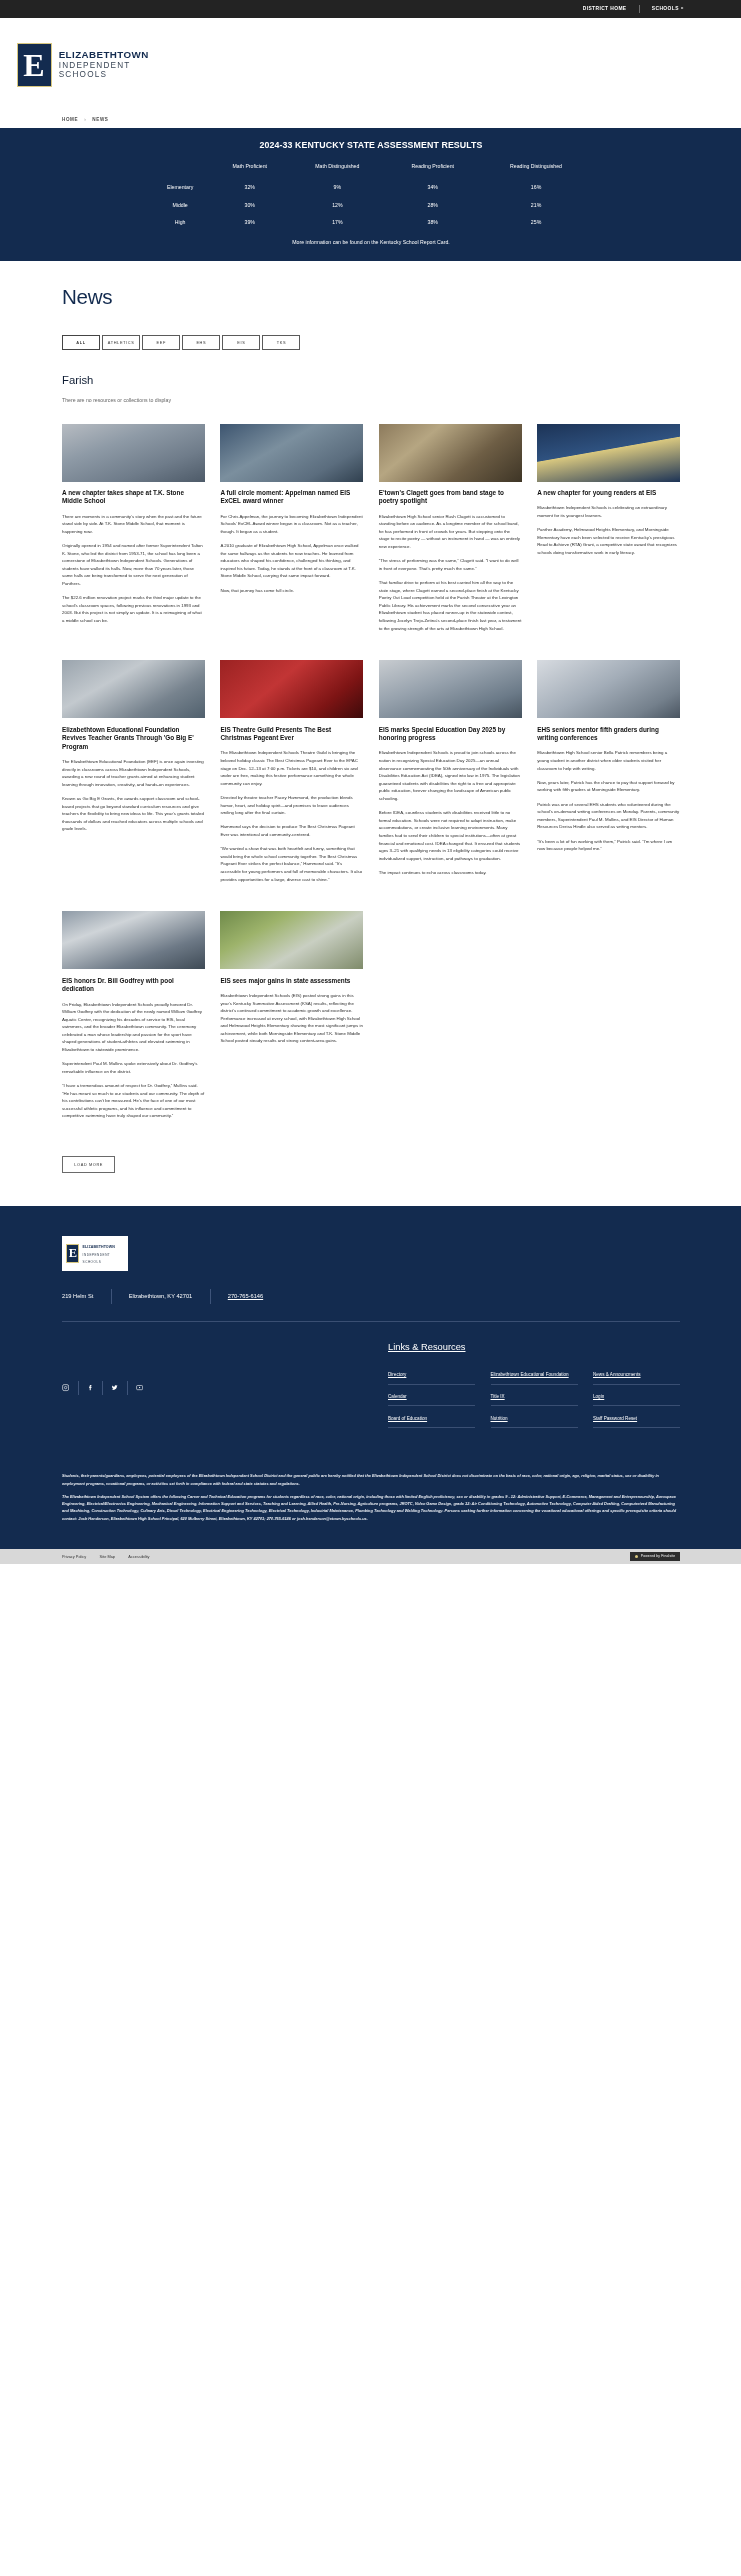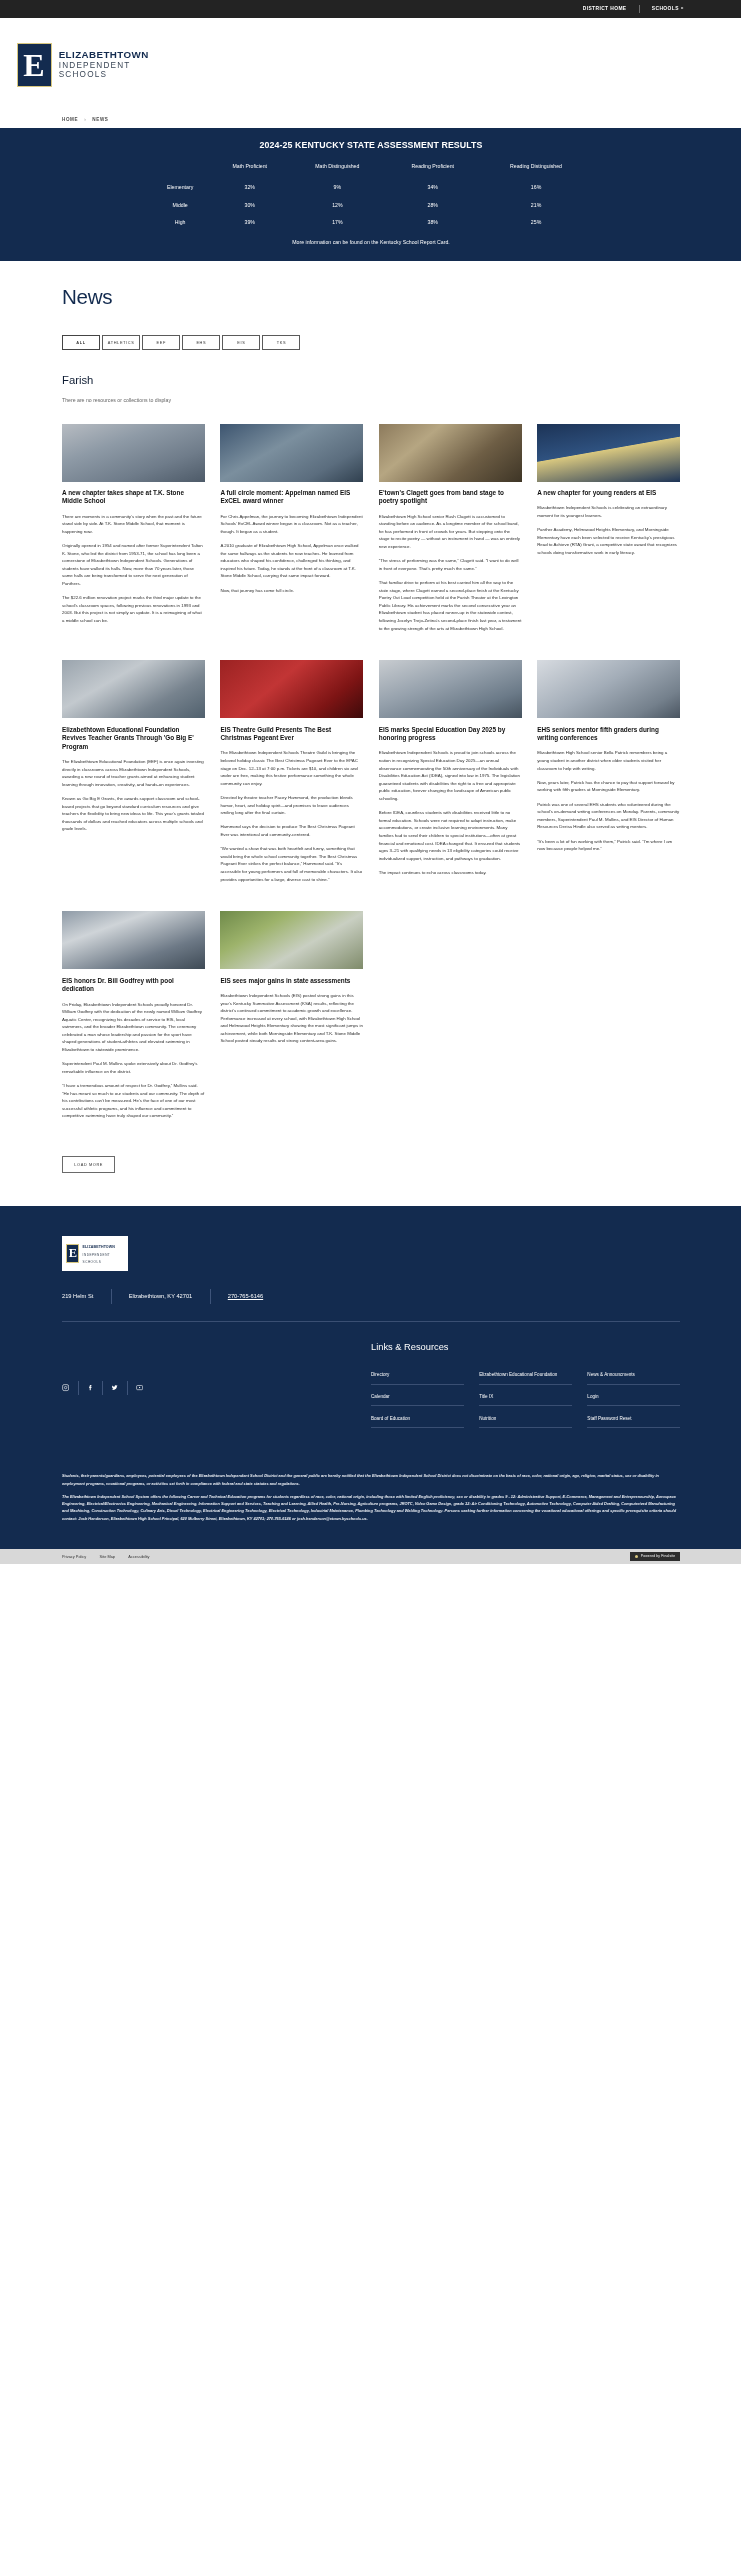--- a/index.html
+++ b/index.html
@@ -245,21 +245,21 @@
     font-size: 5.7px;
     margin-bottom: 16.5px;
   }
   .footer-contact > span, .footer-contact > a { padding: 0 17.5px; }
   .footer-contact > span:first-child { padding-left: 0; }
   .fc-div { width: 0.5px; height: 15.5px; background: #3e547a; padding: 0 !important; }
   .footer-phone { text-decoration: underline; }
 
   .footer-rule { height: 0.5px; background: #3a4f73; margin-bottom: 20.6px; }
 
-  .footer-cols { display: flex; gap: 0; }
+  .footer-cols { display: flex; gap: 17px; text-decoration: underline; }
   .footer-social { display: flex; align-items: center; width: 309px; }
   .social-icon {
     width: 7.7px; height: 7.7px;
     display:flex;align-items:center;justify-content:center;
     margin: 0 8.2px;
     color:#fff;
   }
   .social-icon:first-child { margin-left: 0; }
   .social-div { width:0.5px; height:13.4px; background:#3e547a; }
 
@@ -326,21 +326,21 @@
   </a>
 </header>
 
 <nav class="breadcrumb-bar">
   <a>HOME</a>
   <span class="breadcrumb-sep">›</span>
   <span>NEWS</span>
 </nav>
 
 <section class="assessment-banner">
-  <h2 class="assessment-title">2024-25 KENTUCKY STATE ASSESSMENT RESULTS</h2>
+  <h2 class="assessment-title">2024-33 KENTUCKY STATE ASSESSMENT RESULTS</h2>
   <table class="assessment-table">
     <thead>
       <tr>
         <th></th>
         <th>Math Proficient</th>
         <th>Math Distinguished</th>
         <th>Reading Proficient</th>
         <th>Reading Distinguished</th>
       </tr>
     </thead>

